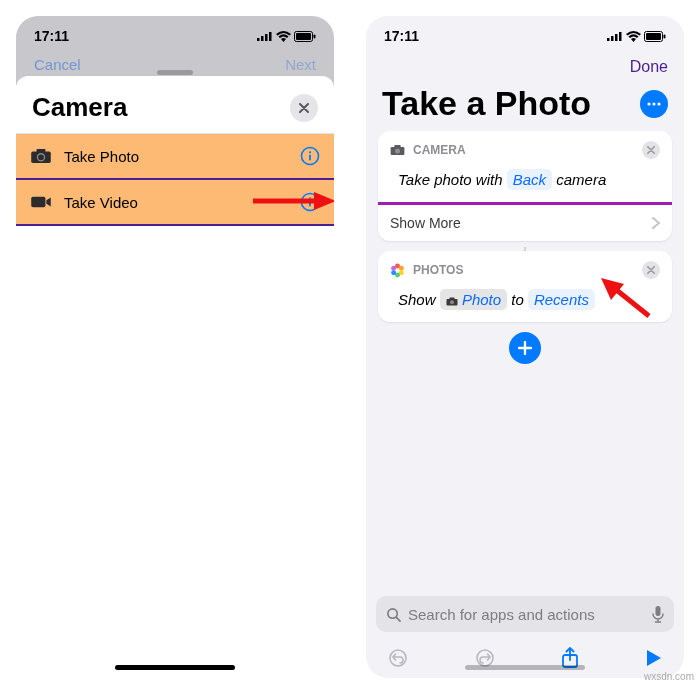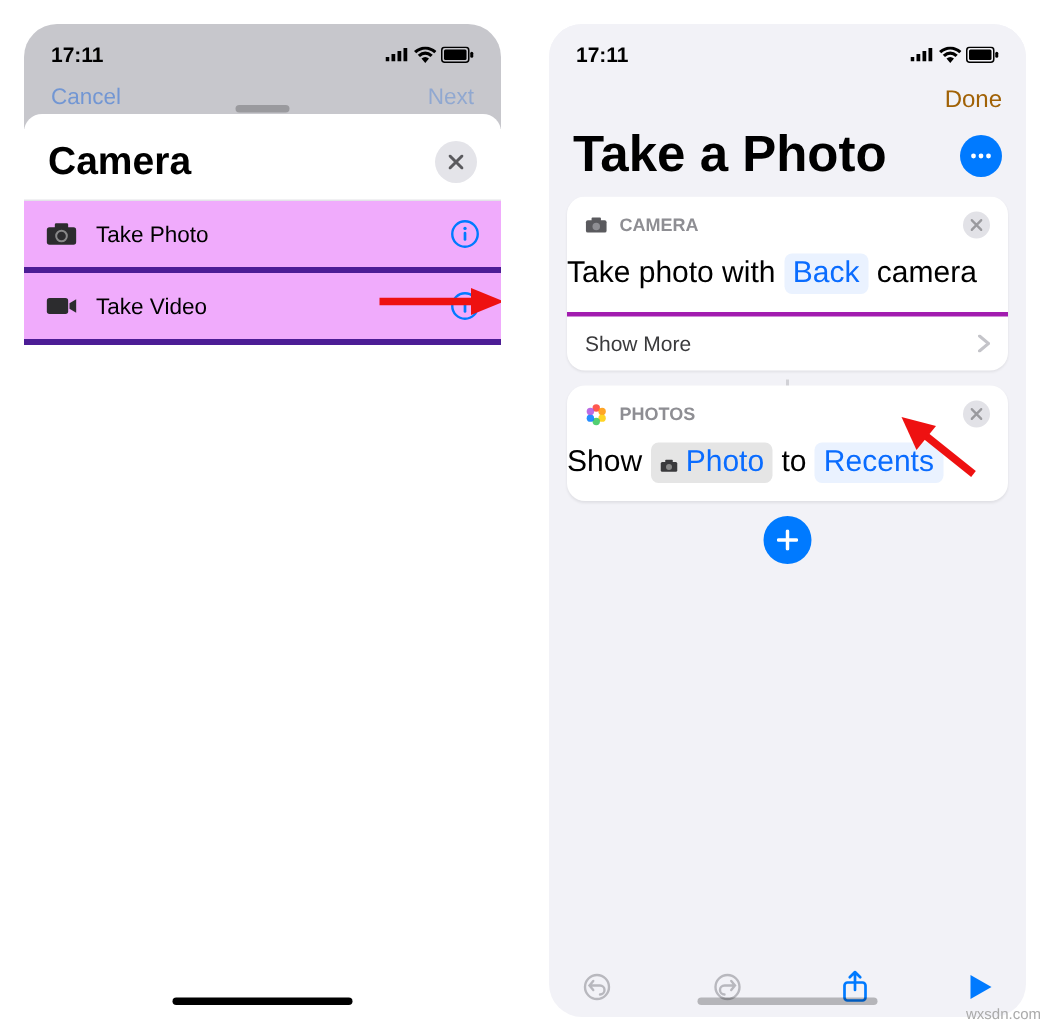--- a/index.html
+++ b/index.html
@@ -47,21 +47,21 @@
   }
   .sheet-title { font-size:26px; font-weight:700; }
   .close-btn {
     width:28px; height:28px; border-radius:50%; background:#e4e4e9;
     display:flex; align-items:center; justify-content:center;
     color:#5a5a5e; font-size:15px; font-weight:600;
   }
   .list { border-top:1px solid #e3e3e8; }
   .row {
     display:flex; align-items:center; padding:12px 14px;
-    border-bottom:4px solid #4c1d95; background:#f0abfc; gap:12px;
+    border-bottom:2px solid #4c1d95; background:#fdba74; gap:12px;
   }
   .row .cam-icon { width:22px; height:16px; }
   .row .label { flex:1; font-size:15px; }
   .info-icon {
     width:20px; height:20px;
   }
   .home-indicator {
     position:absolute; bottom:8px; left:50%; transform:translateX(-50%);
     width:120px; height:5px; border-radius:3px; background:#000;
   }
@@ -69,21 +69,21 @@
     position:absolute; top:115px; left:235px; z-index:5;
   }
   
   .right .statusbar {
     height:40px; display:flex; justify-content:space-between;
     align-items:center; padding:0 18px; font-size:14px; font-weight:600;
     background:#f2f2f7;
   }
   .right .navbar {
     display:flex; justify-content:flex-end; padding:2px 16px 6px 16px;
-    font-size:16px; color:#a16207; font-weight:500;
+    font-size:16px; color:#4c1d95; font-weight:500;
   }
   .right .titlebar {
     display:flex; justify-content:space-between; align-items:center;
     padding:2px 16px 8px 16px;
   }
   .right .page-title { font-size:34px; font-weight:700; }
   .more-btn {
     width:28px; height:28px; border-radius:50%; background:#007aff;
     color:#fff; display:flex; align-items:center; justify-content:center;
     font-size:14px; letter-spacing:1px;
@@ -95,21 +95,21 @@
   }
   .card-head {
     display:flex; align-items:center; gap:8px; padding:10px 12px 4px 12px;
     color:#8e8e93; font-size:12px; font-weight:600;
   }
   .card-head .x {
     margin-left:auto; width:18px; height:18px; border-radius:50%;
     background:#e2e2e7; color:#9a9a9e; display:flex;
     align-items:center; justify-content:center; font-size:11px;
   }
-  .card-body { padding:6px 12px 12px 0; font-size:20px; }
+  .card-body { padding:6px 12px 12px 20px; font-size:15px;font-style:italic; }
   .token {
     background:#eaf2ff; color:#0a6cff; padding:2px 6px; border-radius:5px;
     display:inline-block;
   }
   .disclosure {
     display:flex; justify-content:space-between; align-items:center;
     border-top:3px solid #a21caf; padding:10px 12px; color:#3a3a3c; font-size:14px;
   }
   .connector {
     width:2px; height:8px; margin:-4px auto; background:#d1d1d6;
@@ -314,20 +314,31 @@
           <path d="M7 1 V13 M1 7 H13" stroke="#fff" stroke-width="2.3" stroke-linecap="round"></path>
         </svg>
     </div>
   </div>
 
   <svg class="arrow-red2" width="55" height="40" viewBox="0 0 55 40">
     <line x1="50" y1="38" x2="15" y2="10" stroke="#e11" stroke-width="5"></line>
     <polygon points="2,0 25,6 12,22" fill="#e11"></polygon>
   </svg>
 
+  <div class="searchbar">
+    <svg width="15" height="15" viewBox="0 0 16 16">
+        <circle cx="7" cy="7" r="5" fill="none" stroke="#7d7d82" stroke-width="1.8"></circle>
+        <line x1="11" y1="11" x2="15" y2="15" stroke="#7d7d82" stroke-width="1.8" stroke-linecap="round"></line>
+      </svg>
+    <span>Search for apps and actions</span>
+    <svg class="mic" width="12" height="17" viewBox="0 0 12 17">
+        <rect x="3.5" y="0" width="5" height="10" rx="2.5" fill="#7d7d82"></rect>
+        <path d="M1 8 a5 5 0 0 0 10 0 M6 13 V16 M3.5 16 H8.5" fill="none" stroke="#7d7d82" stroke-width="1.4" stroke-linecap="round"></path>
+      </svg>
+  </div>
   <div class="toolbar">
     <svg width="20" height="20" viewBox="0 0 20 20">
         <circle cx="10" cy="10" r="8" fill="none" stroke="#b8b8be" stroke-width="1.6"></circle>
         <path d="M7.5 6 L5 9 L7.5 12 M5 9 H12 A3 3 0 0 1 12 15" fill="none" stroke="#b8b8be" stroke-width="1.6" stroke-linecap="round"></path>
       </svg>
     <svg width="20" height="20" viewBox="0 0 20 20">
         <circle cx="10" cy="10" r="8" fill="none" stroke="#b8b8be" stroke-width="1.6"></circle>
         <path d="M12.5 6 L15 9 L12.5 12 M15 9 H8 A3 3 0 0 0 8 15" fill="none" stroke="#b8b8be" stroke-width="1.6" stroke-linecap="round"></path>
       </svg>
     <svg class="share" width="18" height="22" viewBox="0 0 18 22">

